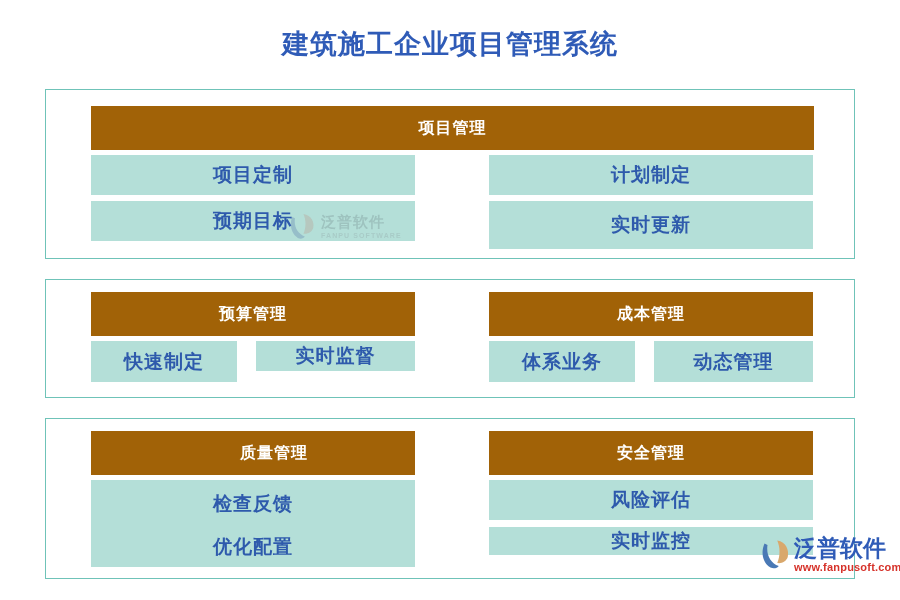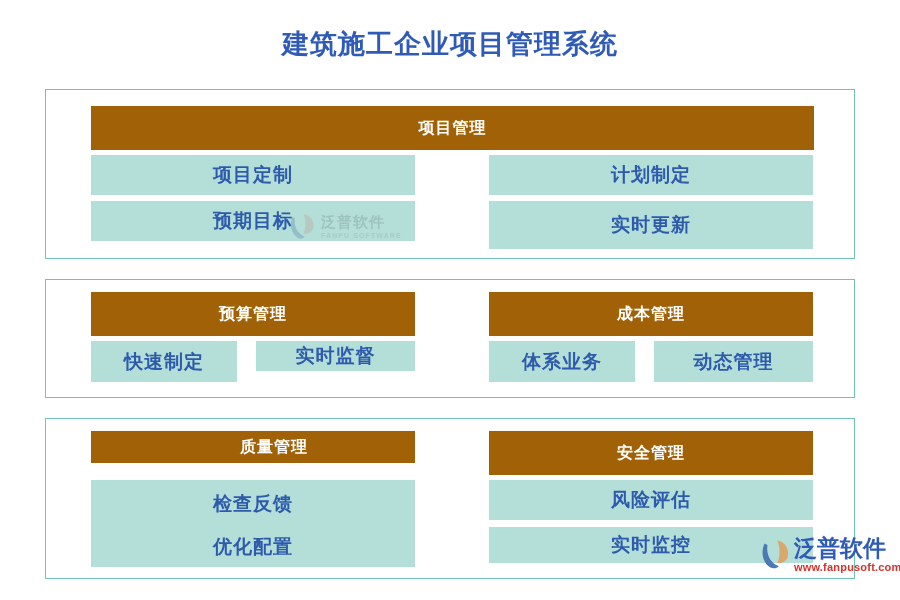--- a/index.html
+++ b/index.html
@@ -88,26 +88,26 @@
 
   
   #s2-header-0 { left: 45px;  top: 12px; width: 324px; height: 44px; }
   #s2-header-1 { left: 443px; top: 12px; width: 324px; height: 44px; }
   #s2-f-0 { left: 45px;  top: 61px;  width: 146px; height: 41px; }
   #s2-f-1 { left: 210px; top: 61px;  width: 159px; height: 30px; }
   #s2-f-2 { left: 443px; top: 61px;  width: 146px; height: 41px; }
   #s2-f-3 { left: 608px; top: 61px;  width: 159px; height: 41px; }
 
   
-  #s3-header-0 { left: 45px;  top: 12px; width: 324px; height: 32px; padding-left: 42px; }
+  #s3-header-0 { left: 45px;  top: 12px; width: 324px; height: 44px; padding-left: 42px; }
   #s3-header-1 { left: 443px; top: 12px; width: 324px; height: 44px; }
   #s3-f-0 { left: 45px;  top: 61px;  width: 324px; height: 48px; }
   #s3-f-1 { left: 443px; top: 61px;  width: 324px; height: 40px; }
   #s3-f-2 { left: 45px;  top: 108px; width: 324px; height: 40px; }
-  #s3-f-3 { left: 443px; top: 108px; width: 324px; height: 36px; }
+  #s3-f-3 { left: 443px; top: 108px; width: 324px; height: 28px; }
 
   
   .watermark {
     position: absolute;
     left: 288px;
     top: 203px;
     width: 130px;
     height: 46px;
     display: flex;
     align-items: center;

